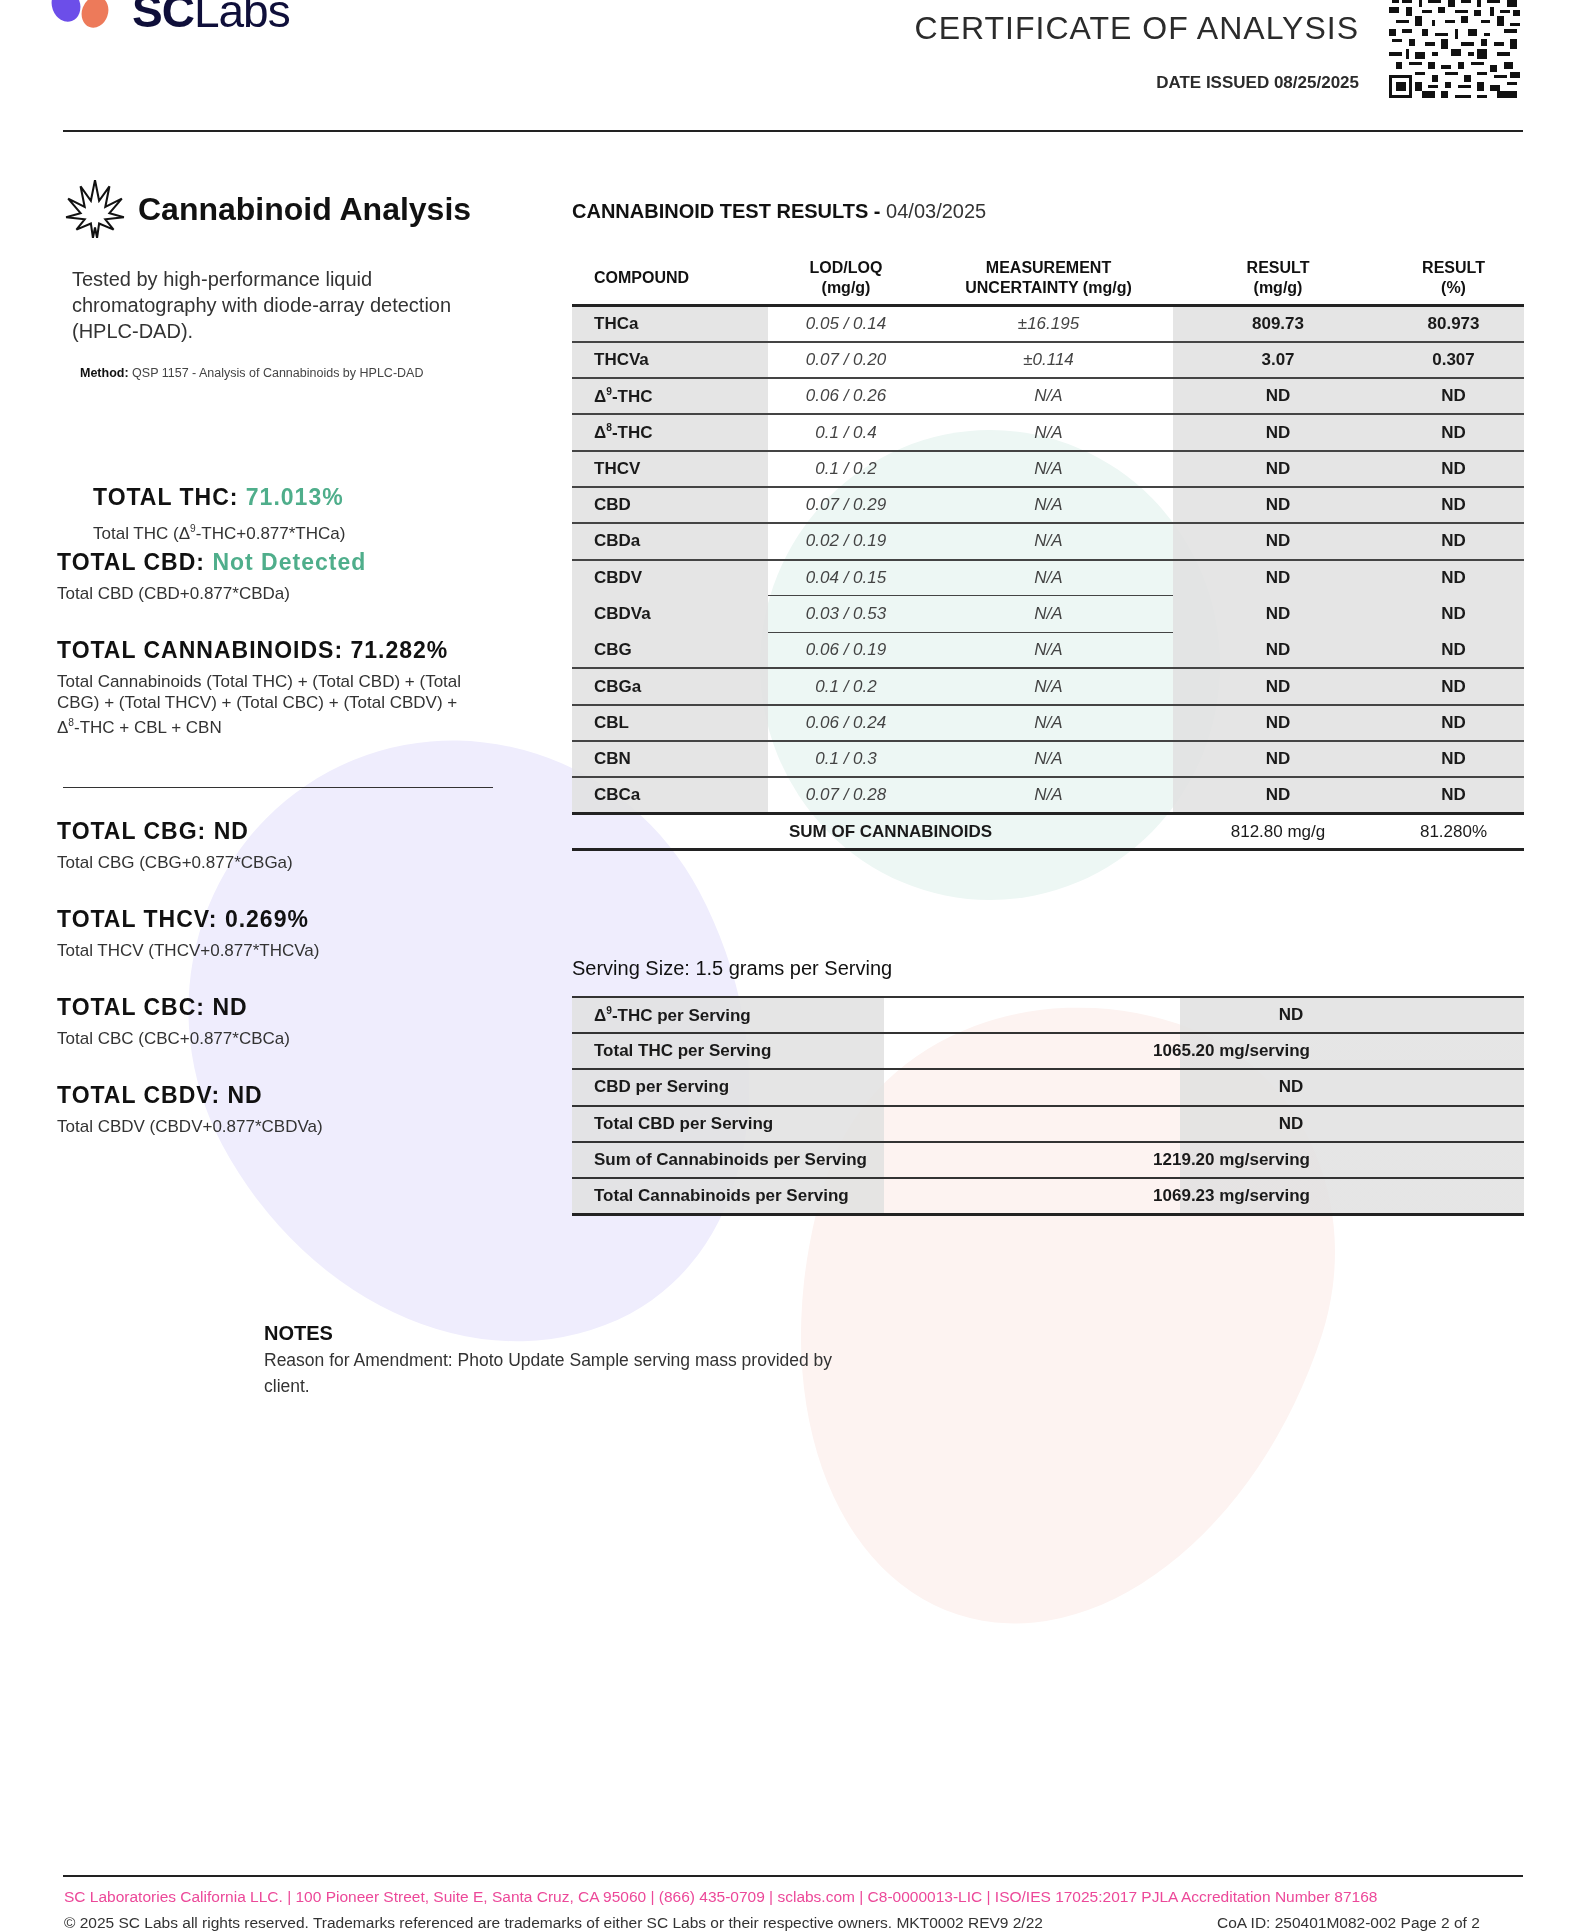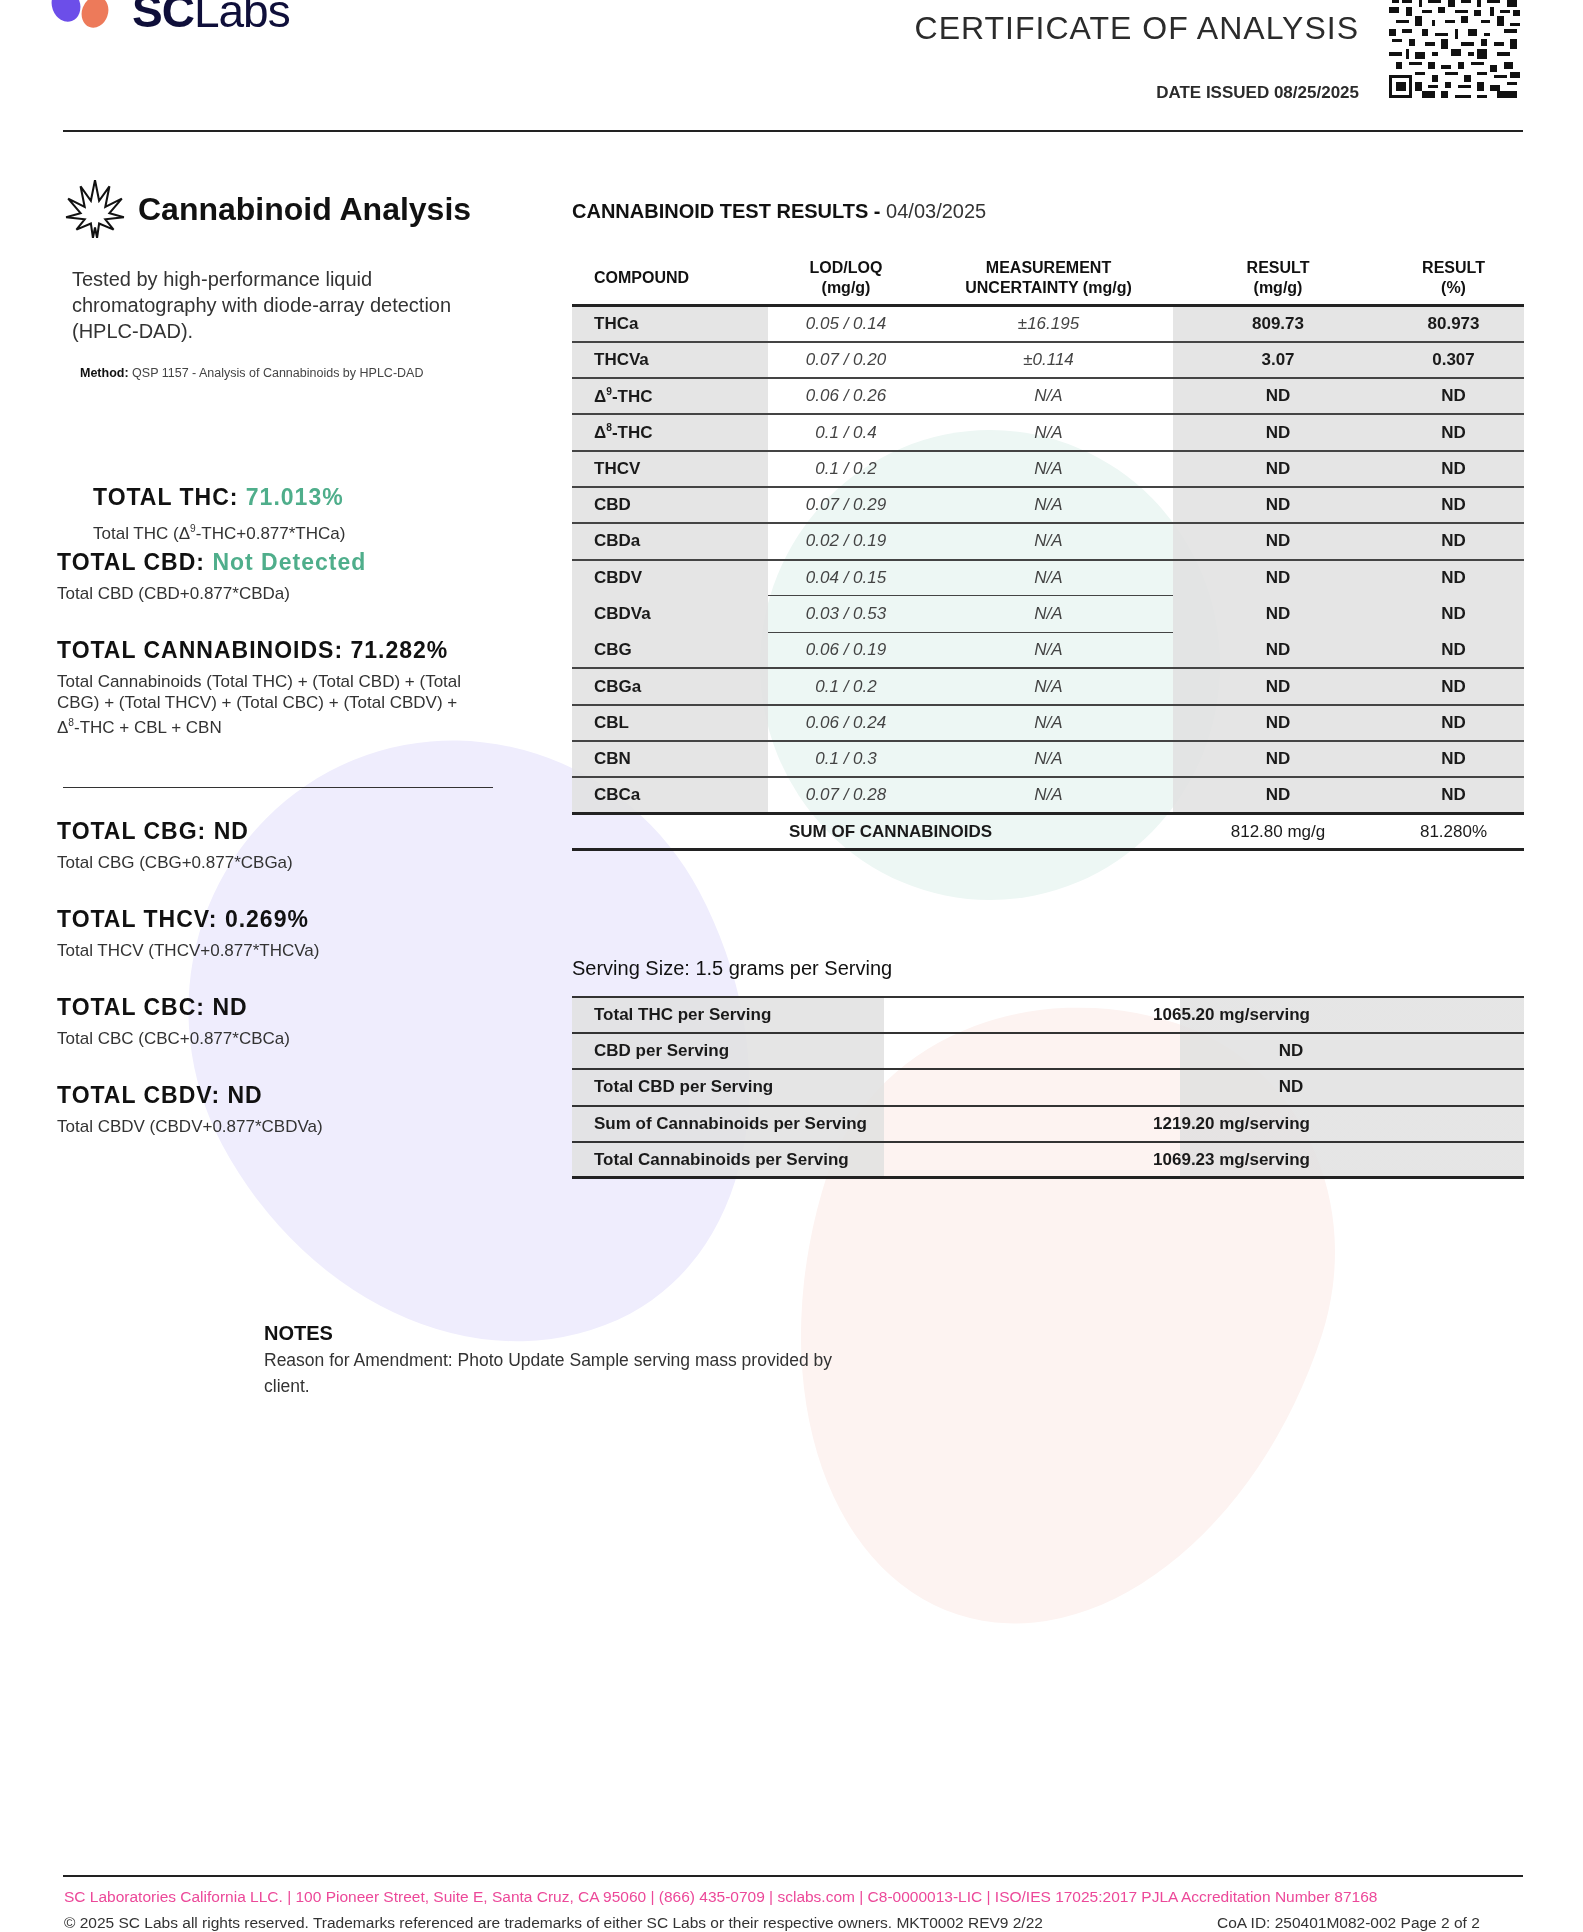--- a/index.html
+++ b/index.html
@@ -18,21 +18,21 @@
   .logo { left: 50px; top: -22px; display: flex; align-items: center; gap: 12px; }
   .logo-mark { position: relative; width: 70px; height: 66px; }
   .logo-mark span { position: absolute; border-radius: 50%; }
   .dot-purple { left: 2px; top: 10px; width: 28px; height: 34px; background: #6c4ee9; transform: rotate(-20deg); }
   .dot-orange { left: 32px; top: 18px; width: 26px; height: 32px; background: #ed7a5a; transform: rotate(20deg); }
   .logo-text { font-size: 46px; color: #0f0f3a; letter-spacing: -1px; line-height: 1; }
   .logo-text b { font-weight: 900; }
   .logo-text .reg { font-size: 12px; vertical-align: top; }
 
   .coa-title { right: 224px; top: 10px; font-size: 32px; letter-spacing: 1px; color: #2b2b2b; }
-  .date-issued { right: 224px; top: 73px; font-size: 17px; color: #2b2b2b; font-weight: bold; margin-top: 10px; }
+  .date-issued { right: 224px; top: 73px; font-size: 17px; color: #2b2b2b; font-weight: bold; }
   .qr { left: 1388px; top: 0px; width: 133px; height: 98px; }
 
   .rule-top { left: 63px; top: 130px; width: 1460px; height: 2px; background: #222; }
 
   
   .section-title { left: 62px; top: 176px; display: flex; align-items: center; gap: 10px; }
   .leaf-icon { width: 66px; height: 66px; }
   .section-title-text { font-size: 32px; font-weight: bold; color: #111; }
   .method-desc { left: 60px; top: 266px; width: 440px; font-size: 20px; line-height: 26px; color: #333; margin-left: 12px; }
   .method-line { left: 60px; top: 366px; font-size: 12.5px; color: #444; padding-left: 20px; }
@@ -354,20 +354,25 @@
       <td class="sumval">812.80 mg/g</td>
       <td class="sumval">81.280%</td>
     </tr>
   </tbody>
 </table>
 
 <div class="layer serving-title">Serving Size: 1.5 grams per Serving</div>
 
 <table class="layer serving">
   <tbody>
+      <tr>
+    <td class="s1"><span>Δ</span><sup>9</sup><span>-THC per Serving</span></td>
+    <td class="s2"></td>
+    <td class="s3">ND</td>
+  </tr>
   <tr class="wide">
     <td class="s1">Total THC per Serving</td>
     <td class="s23" colspan="2">1065.20 mg/serving</td>
   </tr>
   <tr>
     <td class="s1">CBD per Serving</td>
     <td class="s2"></td>
     <td class="s3">ND</td>
   </tr>
   <tr>

